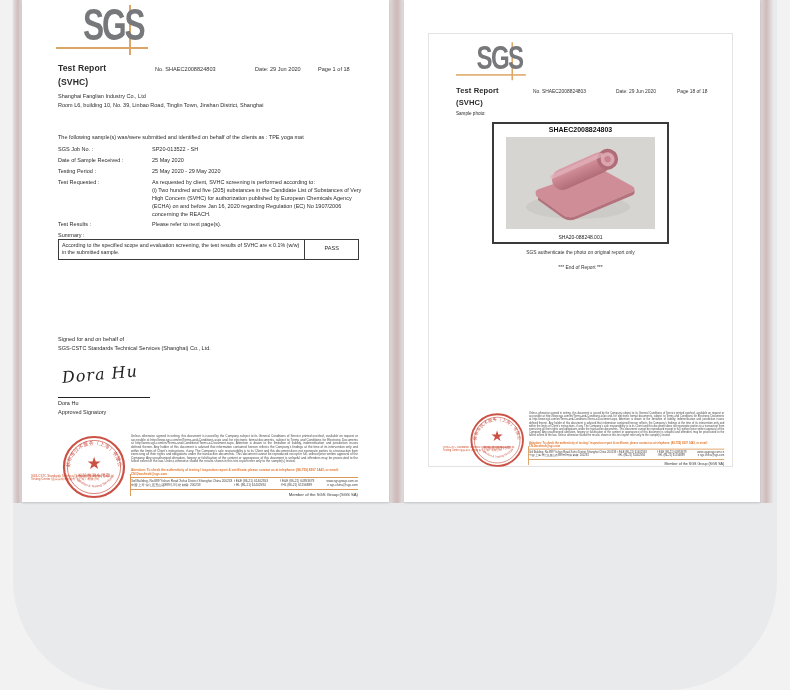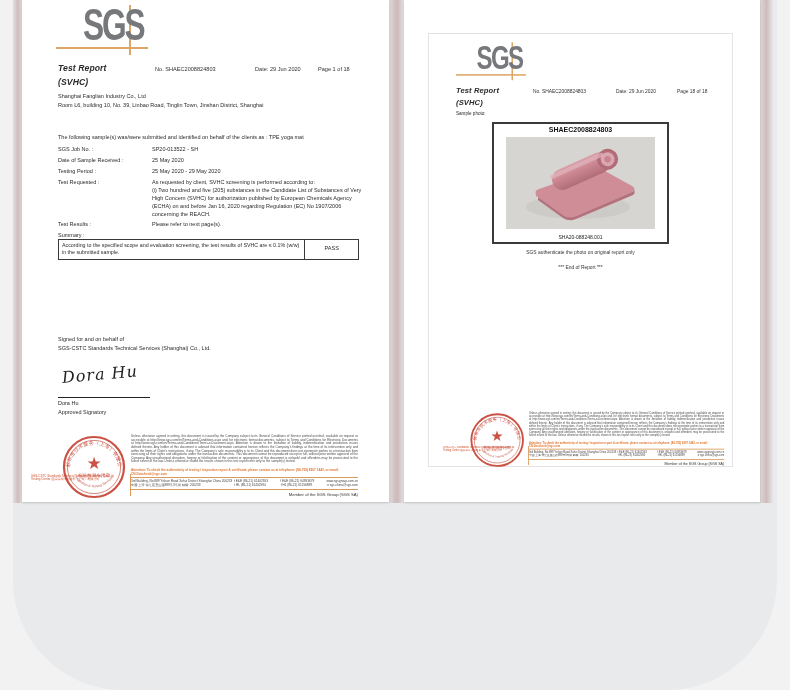--- a/index.html
+++ b/index.html
@@ -13,21 +13,21 @@
   .strip-b{left:389px;width:15px;background:linear-gradient(to right,rgba(201,176,175,.25),rgba(201,176,175,.8) 45%,rgba(201,176,175,.8) 60%,rgba(201,176,175,.1));}
   .strip-c{left:760px;width:13px;background:linear-gradient(to right,rgba(201,176,175,.3),rgba(201,176,175,.8) 50%,rgba(201,176,175,.05));}
   .card{position:absolute;top:0;background:#ffffff;box-shadow:0 1px 2px rgba(0,0,0,.18);}
   .card-left{left:22px;width:367px;height:502px;}
   .card-right{left:404px;width:356px;height:502px;}
   .inner-page{position:absolute;left:24px;top:33px;width:305px;height:434px;background:#fff;
               border:1px solid #e3e3e6;}
   .abs{position:absolute;}
   .t55{font-size:5.5px;line-height:1.35;}
   .meta{font-size:5.6px;color:#333;}
-  .title{font-size:8.6px;font-weight:bold;letter-spacing:.1px;font-style:italic;}
+  .title{font-size:8.6px;font-weight:bold;letter-spacing:.1px;}
   .pre{white-space:pre-line;}
   
   .sgs-logo{position:absolute;width:95px;height:52px;}
   .logo-text{position:absolute;left:27px;top:-3px;font-size:44px;line-height:1;font-weight:700;
              color:#77787b;letter-spacing:-3px;transform:scaleX(.72);transform-origin:0 0;}
   .logo-hline{position:absolute;left:0;top:41px;width:92px;height:2px;background:#dca666;}
   .logo-vline{position:absolute;left:73px;top:-1px;width:2px;height:50px;background:#dca666;}
   .sgs-small{transform:scale(.76);transform-origin:0 0;}
   
   .sum-table{position:absolute;left:36px;top:239px;width:301px;border:1px solid #3a3a3a;display:flex;}

